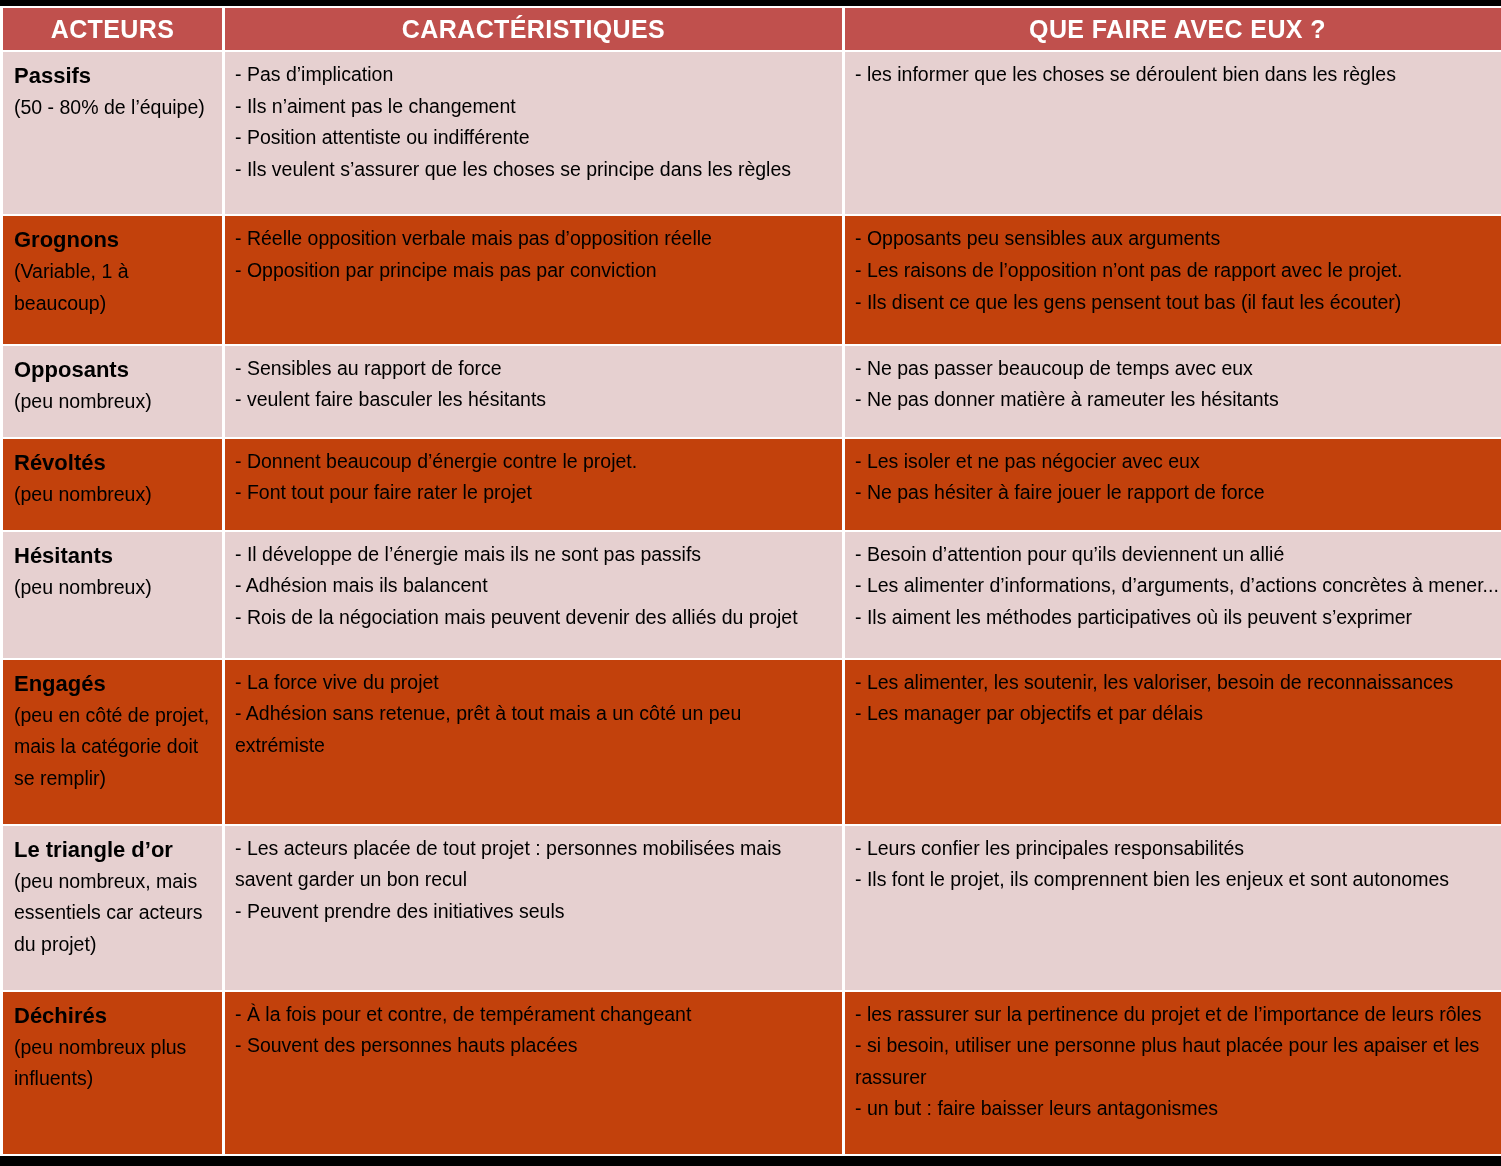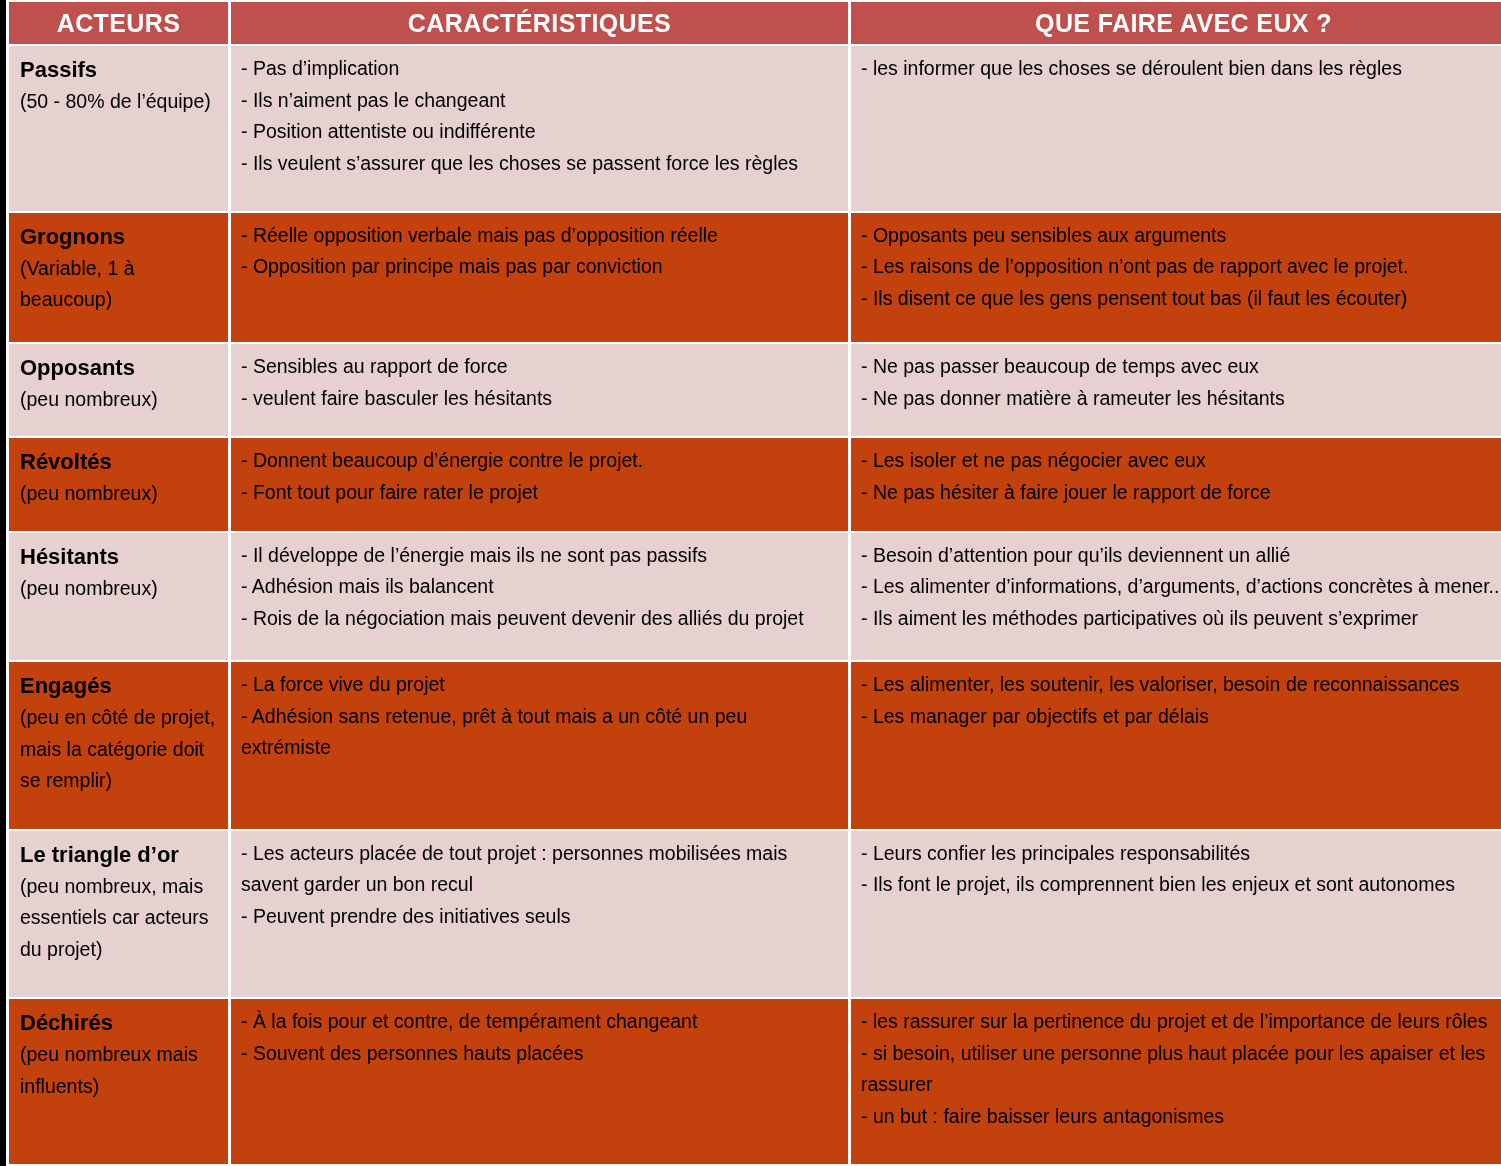--- a/index.html
+++ b/index.html
@@ -7,20 +7,21 @@
     width: 1501px;
     height: 1166px;
     background: #000000;
     font-family: "Liberation Sans", sans-serif;
   }
   #root {
     width: 1501px;
     height: 1166px;
     background: #000000;
     display: flex;
+    flex-direction: column;
     overflow: hidden;
   }
   .top-bar { height: 6px; background: #000000; flex: 0 0 6px; }
   .bottom-bar { height: 10px; background: #000000; flex: 0 0 10px; }
 
   table.actors-table {
     width: 1501px;
     border-collapse: separate;
     border-spacing: 3px 2px;
     background: #ffffff;
@@ -93,23 +94,23 @@
     </thead>
     <tbody id="table-body">
         <tr class="shade-dark">
           <td class="actor-cell">
             <span class="actor-name">Passifs</span>
             <span class="actor-sub">(50 - 80% de l’équipe)</span>
           </td>
           <td>
             <ul class="bullet-list">
               <li>- Pas d’implication</li>
-              <li>- Ils n’aiment pas le changeant</li>
+              <li>- Ils n’aiment pas le changement</li>
               <li>- Position attentiste ou indifférente</li>
-              <li>- Ils veulent s’assurer que les choses se passent force les règles</li>
+              <li>- Ils veulent s’assurer que les choses se principe dans les règles</li>
             </ul>
           </td>
           <td>
             <ul class="bullet-list">
               <li>- les informer que les choses se déroulent bien dans les règles</li>
             </ul>
           </td>
         </tr>
         <tr class="shade-light">
           <td class="actor-cell">
@@ -218,21 +219,21 @@
           <td>
             <ul class="bullet-list">
               <li>- Leurs confier les principales responsabilités</li>
               <li>- Ils font le projet, ils comprennent bien les enjeux et sont autonomes</li>
             </ul>
           </td>
         </tr>
         <tr class="shade-light">
           <td class="actor-cell">
             <span class="actor-name">Déchirés</span>
-            <span class="actor-sub">(peu nombreux mais influents)</span>
+            <span class="actor-sub">(peu nombreux plus influents)</span>
           </td>
           <td>
             <ul class="bullet-list">
               <li>- À la fois pour et contre, de tempérament changeant</li>
               <li>- Souvent des personnes hauts placées</li>
             </ul>
           </td>
           <td>
             <ul class="bullet-list">
               <li>- les rassurer sur la pertinence du projet et de l’importance de leurs rôles</li>

